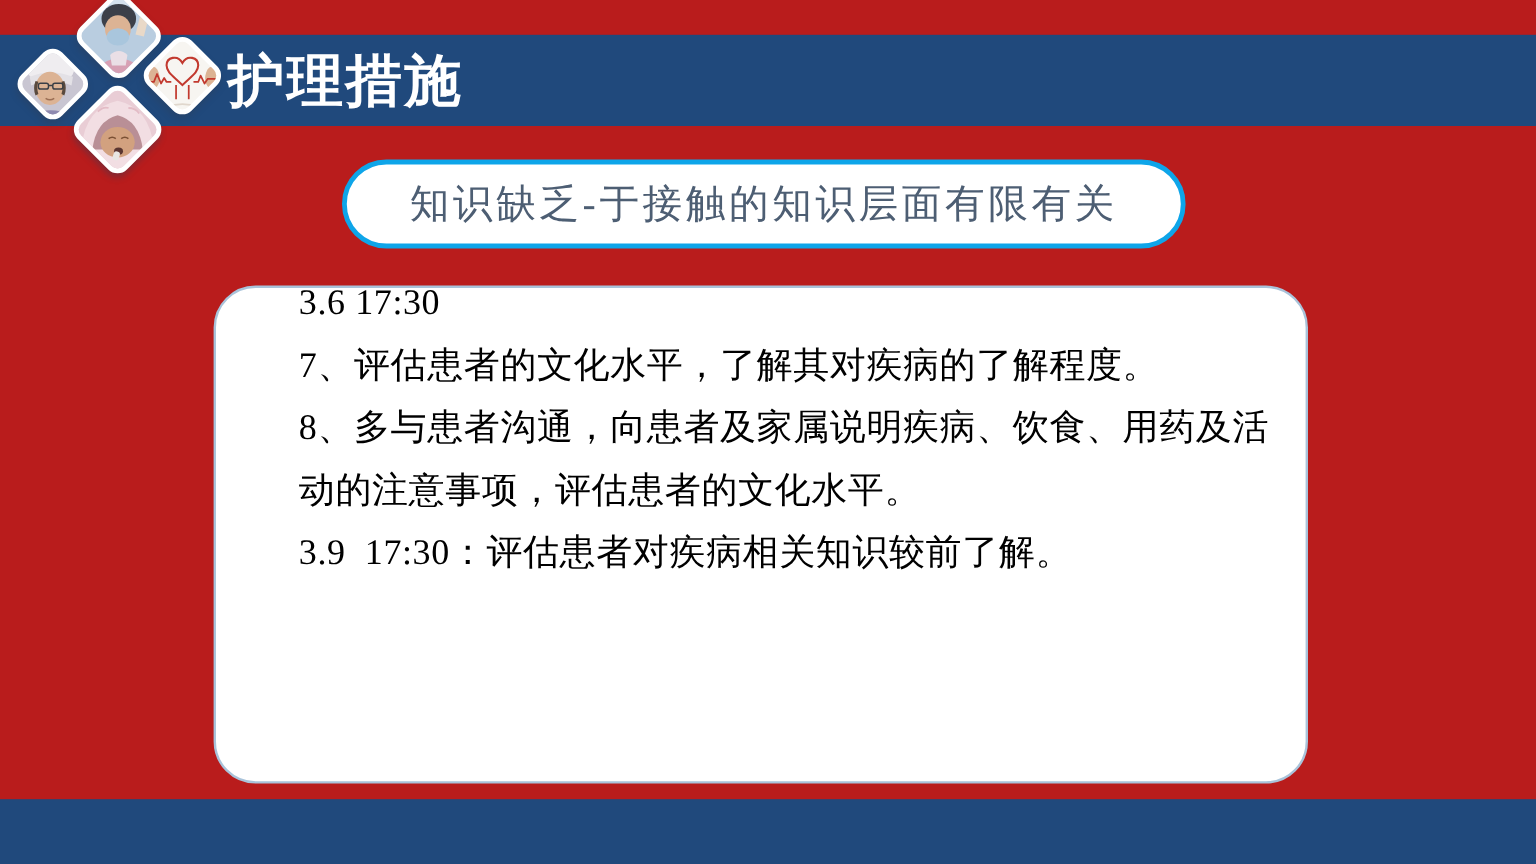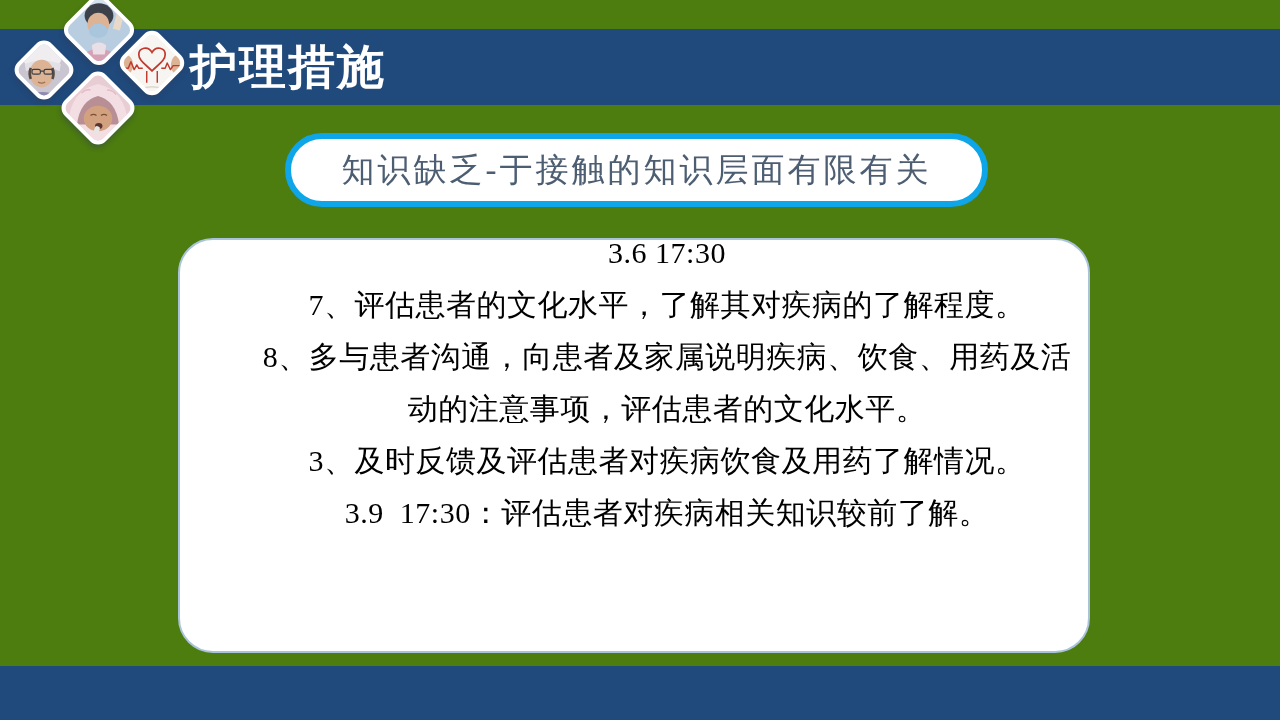--- a/index.html
+++ b/index.html
@@ -1,20 +1,19 @@
 <!DOCTYPE html>
 <html><head>
 <meta charset="utf-8">
 <style>
   html,body { margin:0; padding:0; background:#ffffff; }
   .slide {
     position:relative; width:1280px; height:720px; overflow:hidden;
-    background:#4d7c0f;
+    background:#b91c1c;
     font-family:"Liberation Serif","DejaVu Serif",serif;
-    text-align:center;
   }
   
   .header-bar {
     position:absolute; left:0; top:29px; width:1280px; height:76px;
     background:#20497C;
   }
   .footer-bar {
     position:absolute; left:0; top:666px; width:1280px; height:54px;
     background:#20497C;
   }
@@ -37,21 +36,21 @@
     transform:translate(-50%,-50%) rotate(-45deg);
   }
   .diamond svg { width:100%; height:100%; display:block; }
   .d-nurse     { left:71px;  top:2px;  width:56px; height:56px; z-index:4; }
   .d-caregiver { left:20px;  top:46px; width:48px; height:48px; z-index:5; }
   .d-ecg       { left:126px; top:37px; width:52px; height:52px; z-index:5; }
   .d-baby      { left:69px;  top:79px; width:58px; height:58px; z-index:6; }
   
   .subtitle-pill {
     position:absolute; left:285px; top:133px; width:703px; height:74px;
-    box-sizing:border-box; border:6px solid #0ea5e9; border-radius:37px;
+    box-sizing:border-box; border:4px solid #0ea5e9; border-radius:37px;
     background:#ffffff;
     display:flex; align-items:center; justify-content:center;
     font-size:33px; color:#4D5E73; letter-spacing:3px; white-space:pre;
   }
   
   .content-box {
     position:absolute; left:178px; top:238px; width:912px; height:415px;
     box-sizing:border-box; border:2px solid #A9C3DA; border-radius:35px;
     background:#ffffff;
   }
@@ -143,19 +142,18 @@
   <div class="subtitle-pill">
     <span>知识缺乏-于接触的知识层面有限有关</span>
   </div>
 
   <div class="content-box"></div>
   <div class="content-lines">
     <div class="content-line">3.6 17:30</div>
     <div class="content-line">7、评估患者的文化水平，了解其对疾病的了解程度。</div>
     <div class="content-line">8、多与患者沟通，向患者及家属说明疾病、饮食、用药及活</div>
     <div class="content-line">动的注意事项，评估患者的文化水平。</div>
-    <div class="content-line">3、及时反馈及评估患者对疾病饮食及用药了解情况。</div>
     <div class="content-line">3.9  17:30：评估患者对疾病相关知识较前了解。</div>
   </div>
 
   <div class="footer-bar"></div>
 
 </div>
 
 </body></html>

